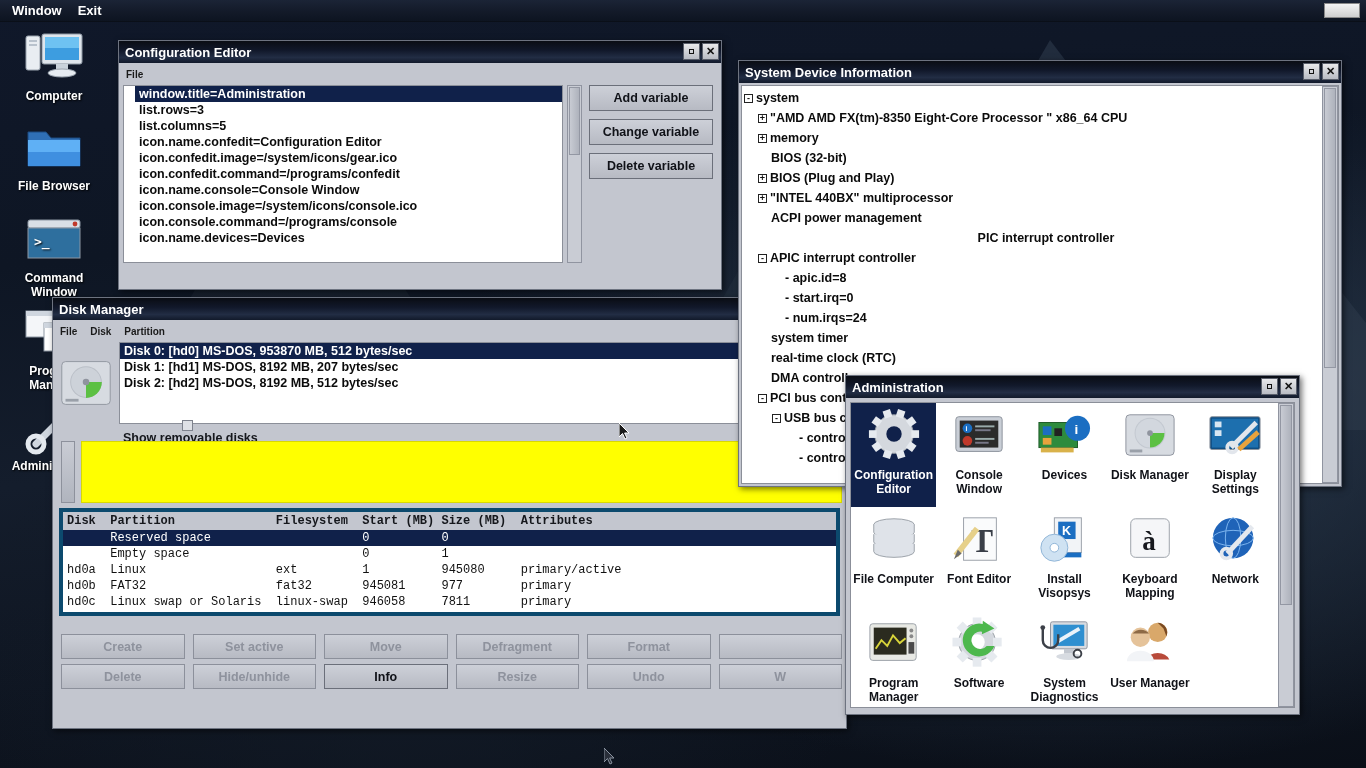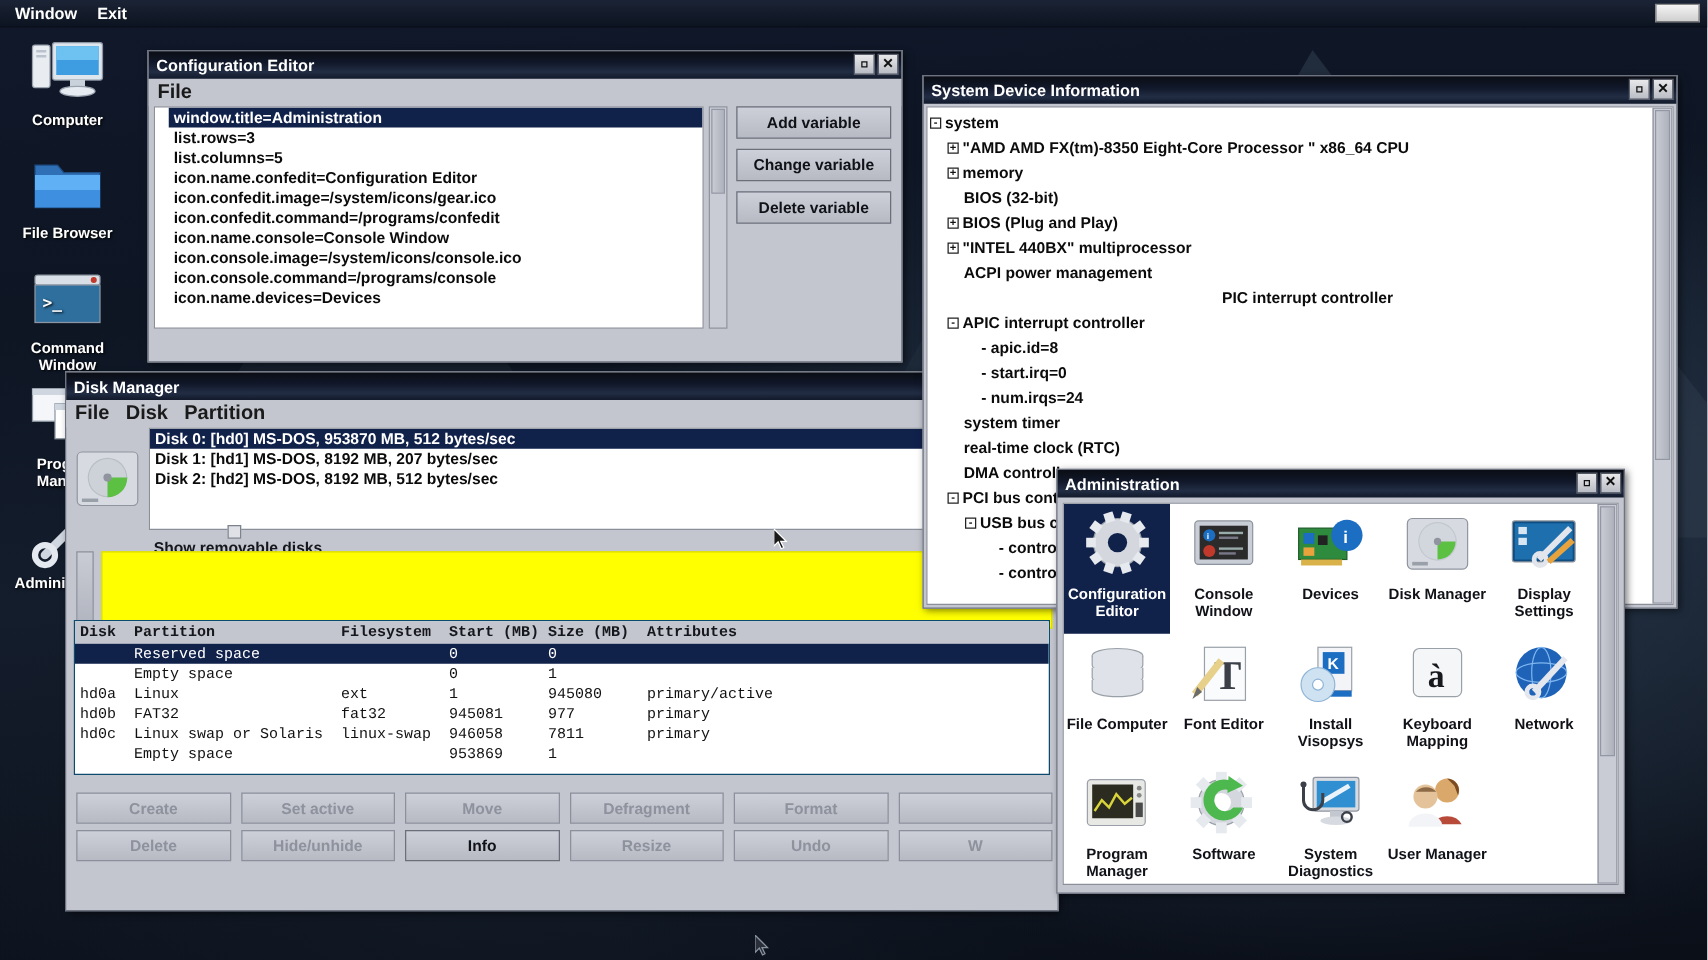--- a/index.html
+++ b/index.html
@@ -65,21 +65,21 @@
     background: linear-gradient(180deg,#0a0d14 0%, #11182a 42%, #222d44 75%, #121a2b 100%);
     color:#fff; font-size:13px; font-weight:bold; padding-left:6px;
     position:relative;
   }
   .titlebar .tbtns { position:absolute; right:2px; top:2px; display:flex; gap:2px; }
   .tbtn { width:17px; height:17px; background:linear-gradient(180deg,#e8e8ea,#b9bcc4);
           border:1px solid #5a5f6b; color:#111; font-size:11px; font-weight:bold;
           display:flex; align-items:center; justify-content:center; line-height:1; }
   .tbtn.min span { display:block; width:5px;height:5px;border:1px solid #111; }
   .menustrip { height:22px; background:#c3c6cf; display:flex; align-items:center;
-               font-size:16px; font-weight:bold; color:#1a1a1a; padding-left:7px; }
+               font-size:10px; font-weight:bold; color:#1a1a1a; padding-left:7px; }
   .menustrip .mitem { margin-right:13px; }
 
   .listbox { background:#fff; border:1px solid #8b8f99; overflow:hidden; }
   .lbrow { font-size:12.5px; font-weight:bold; color:#0b0b0b; padding:1px 4px; white-space:nowrap; }
   .lbrow.sel { background:#10214a; color:#fff; }
 
   .vscroll { width:15px; background:#c9ccd4; border:1px solid #9094a0; position:relative; }
   .vscroll .thumb { position:absolute; left:1px; right:1px; background:linear-gradient(90deg,#c8cbd3,#aeb2bc);
                     border:1px solid #9397a3; }
 
@@ -113,22 +113,22 @@
   #diskmgr { left:52px; top:297px; width:795px; height:432px; }
   #dm-top { position:absolute; left:0; top:44px; right:0; height:82px; display:flex; }
   #dm-diskicon { width:66px; display:flex; align-items:center; justify-content:center; }
   #dm-disklist { flex:1; margin-right:4px; }
   #dm-check { position:absolute; left:70px; top:122px; font-size:12.5px; font-weight:bold; color:#15171c;
               display:flex; align-items:center;flex-direction:column; }
   .cbox { width:11px;height:11px;border:1px solid #7e828d; background:#dfe1e6; margin-right:5px; display:inline-block;}
   #dm-graph { position:absolute; left:8px; top:143px; right:4px; height:62px; display:flex; }
   #dm-graph .gsmall { width:14px; background:linear-gradient(180deg,#c9ccd4,#b0b4be); border:1px solid #8d919c; }
   #dm-graph .gyellow { flex:1; margin-left:6px; background:#ffff00; border:1px solid #d9d900; }
-  #dm-tbl { position:absolute; left:6px; top:198px; right:6px; height:124px;
-            background:#fff; border:1px solid #0c4a6e; overflow:hidden; }
+  #dm-tbl { position:absolute; left:6px; top:210px; right:6px; height:108px;
+            background:#fff; border:4px solid #0c4a6e; overflow:hidden; }
   .thdr { background:#c3c6cf; font-family:"Liberation Mono", monospace; font-size:12px;
           font-weight:bold; color:#15171c; white-space:pre; padding:2px 0 2px 4px; }
   .tr { font-family:"Liberation Mono", monospace; font-size:12px; color:#111; white-space:pre; padding:0 0 0 4px; line-height:16px;}
   .tr.sel { background:#10214a; color:#fff; }
   #dm-btns { position:absolute; left:8px; top:336px; right:4px; }
   #dm-btns .row { display:flex; gap:8px; margin-bottom:5px; }
   #dm-btns .btn { flex:1; height:25px; }
 
   
   #admin { left:845px; top:375px; width:455px; height:340px; }

